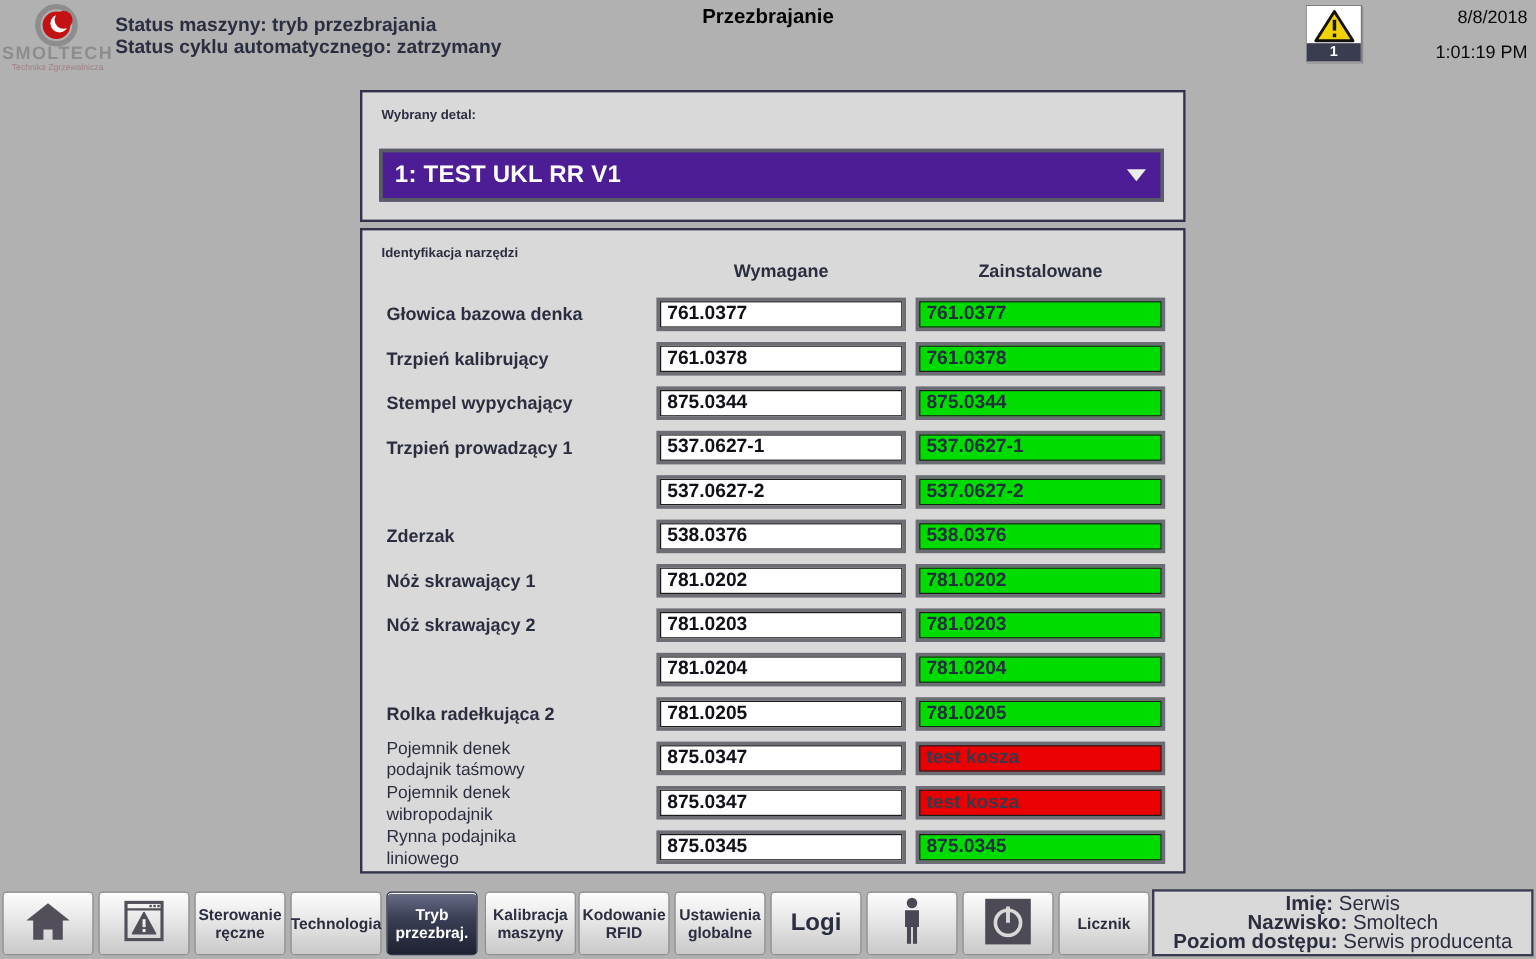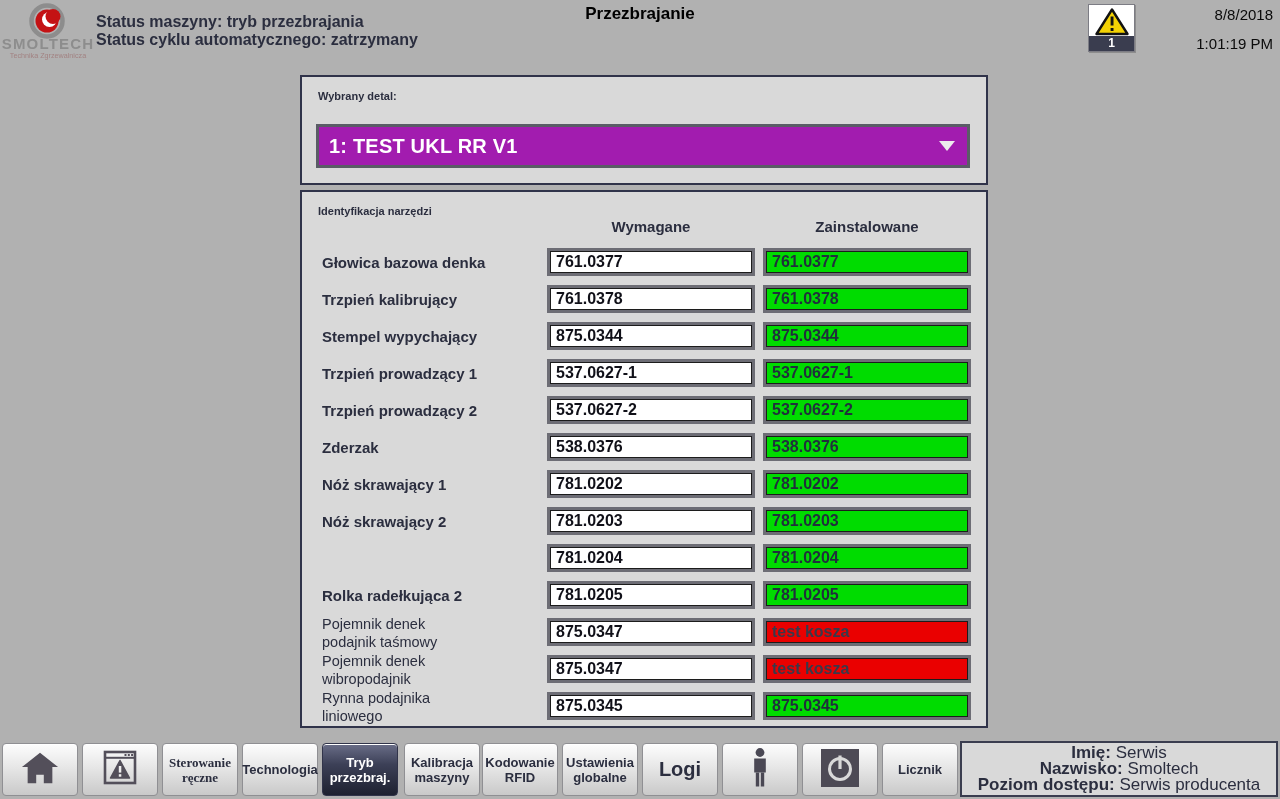--- a/index.html
+++ b/index.html
@@ -16,21 +16,21 @@
   .alarm-box{position:absolute;left:1088px;top:4px;width:47px;height:48px;background:#fff;border:1px solid #7c7c84;box-sizing:border-box;box-shadow:1px 1px 0 #8d8d8d;}
   .alarm-box .tri{position:absolute;left:5px;top:2px;}
   .alarm-count{position:absolute;left:0;right:0;bottom:0;height:15px;background:#3a3d4f;color:#fff;font-size:12px;font-weight:bold;text-align:center;line-height:15px;}
   .datetime{position:absolute;right:7px;top:6px;text-align:right;font-size:15px;color:#0a0a0a;}
   .datetime .t{margin-top:12px;}
   
   .panel{position:absolute;left:300px;width:688px;background:#d9d9d9;border:2px solid #30334a;box-sizing:border-box;}
   #panel-detail{top:75px;height:110px;}
   #panel-tools{top:190px;height:538px;}
   .panel-label{position:absolute;left:16px;top:13px;font-weight:bold;font-size:11px;color:#2b2e3f;}
-  .dropdown{position:absolute;left:14px;top:47px;width:654px;height:44px;box-sizing:border-box;background:#a21caf;border:3px solid #5a5c66;display:flex;align-items:center;justify-content:space-between;padding:0 12px 0 10px;cursor:pointer;}
+  .dropdown{position:absolute;left:14px;top:47px;width:654px;height:44px;box-sizing:border-box;background:#4c1d95;border:3px solid #5a5c66;display:flex;align-items:center;justify-content:space-between;padding:0 12px 0 10px;cursor:pointer;}
   .dropdown .sel{color:#fff;font-weight:bold;font-size:20px;letter-spacing:.2px;}
   .dd-arrow{width:0;height:0;border-left:8px solid transparent;border-right:8px solid transparent;border-top:10px solid #ececec;}
   .col-head{position:absolute;top:26px;width:208px;text-align:center;font-weight:bold;font-size:15px;color:#2b2e3f;}
   #col-req{left:245px;}
   #col-inst{left:461px;}
   .rows{position:absolute;left:0;top:52px;width:100%;}
   .tool-row{position:relative;height:37px;}
   .tool-label{position:absolute;left:20px;top:0;width:220px;height:37px;display:flex;align-items:center;font-weight:bold;font-size:15px;color:#2b2e3f;line-height:18px;white-space:pre-line;}
   .tool-label.small{font-weight:normal;font-size:14.5px;}
   .fieldbox{position:absolute;top:4px;width:208px;height:28px;box-sizing:border-box;border:3px solid #6d6d75;}
@@ -129,21 +129,20 @@
       <div class="tool-row">
         <div class="tool-label">Trzpień prowadzący 1</div>
         <div class="fieldbox req">
           <div class="field-inner">537.0627-1</div>
         </div>
         <div class="fieldbox inst">
           <div class="field-inner ok">537.0627-1</div>
         </div>
       </div>
       <div class="tool-row">
-        <div class="tool-label">Trzpień prowadzący 2</div>
         <div class="fieldbox req">
           <div class="field-inner">537.0627-2</div>
         </div>
         <div class="fieldbox inst">
           <div class="field-inner ok">537.0627-2</div>
         </div>
       </div>
       <div class="tool-row">
         <div class="tool-label">Zderzak</div>
         <div class="fieldbox req">
@@ -237,21 +236,21 @@
           <rect x="7" y="4" width="30" height="31" fill="none" stroke="#534f5a" stroke-width="2.6"></rect>
           <line x1="7" y1="9.8" x2="37" y2="9.8" stroke="#534f5a" stroke-width="2"></line>
           <rect x="26.5" y="6" width="2" height="2" fill="#534f5a"></rect>
           <rect x="29.8" y="6" width="2" height="2" fill="#534f5a"></rect>
           <rect x="33.1" y="6" width="2" height="2" fill="#534f5a"></rect>
           <path d="M22 12.5 L31.5 30 H12.5 Z" fill="#534f5a" stroke="#534f5a" stroke-width="1.5" stroke-linejoin="round"></path>
           <rect x="20.8" y="18" width="2.5" height="6.6" fill="#efefef"></rect>
           <rect x="20.8" y="26.2" width="2.5" height="2.5" fill="#efefef"></rect>
         </svg></span>
     </div>
-    <div class="tb-btn" style="left: 162px; font-family: Liberation Serif, serif;">
+    <div class="tb-btn" style="left: 162px;">
       <span>Sterowanie ręczne</span>
     </div>
     <div class="tb-btn" style="left: 242px;">
       <span>Technologia</span>
     </div>
     <div class="tb-btn active" style="left: 322px;">
       <span>Tryb przezbraj.</span>
     </div>
     <div class="tb-btn" style="left: 404px;">
       <span>Kalibracja maszyny</span>

